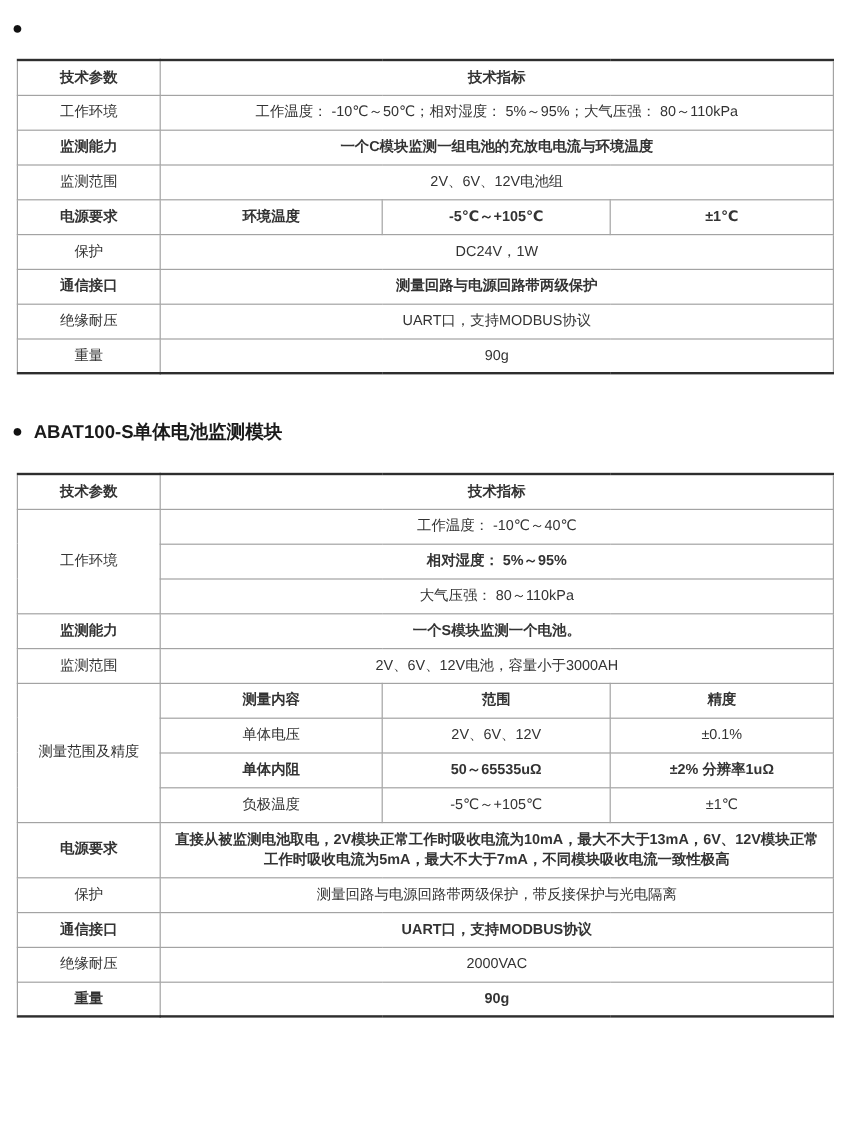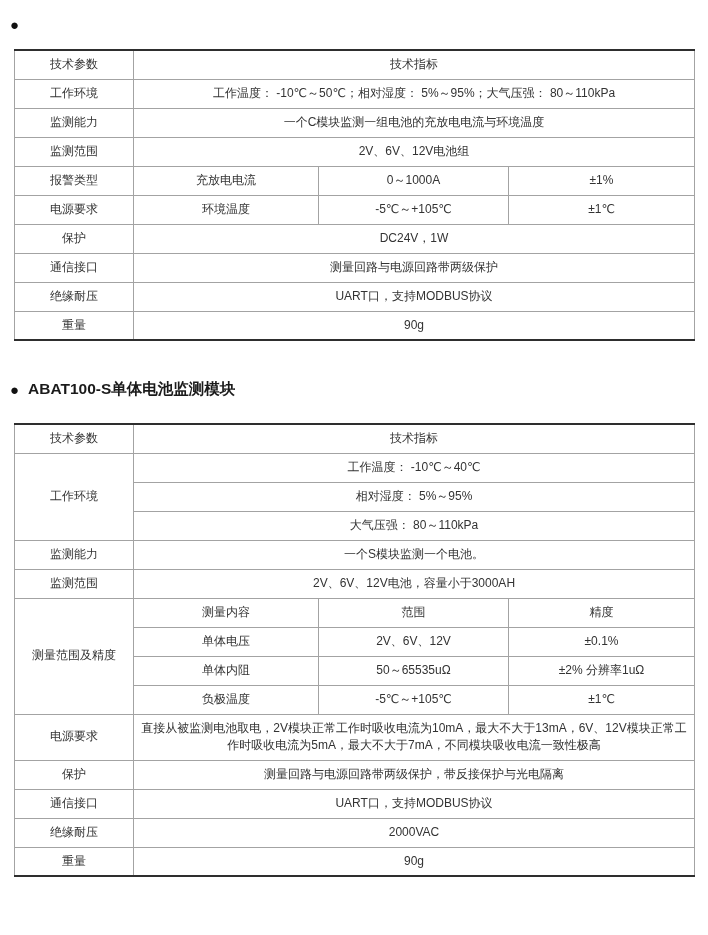--- a/index.html
+++ b/index.html
@@ -26,21 +26,21 @@
     border-top:2px solid #2e2e2e;border-bottom:2px solid #2e2e2e;
   }
   table.spec td{
     border:1px solid #a3a3a3;
     text-align:center;vertical-align:middle;
     padding:2px 6px;background:#ffffff;
     line-height:1.45;
   }
   table.spec tr{height:29px;}
   table.spec tr.tall{height:46px;}
-  td.g{background:#e9e9e9;}
+  td.g{background:#e9e9e9;font-weight:bold;}
   td.lbl{}
   td.left{
     text-align:left;padding:4px 10px 4px 11px;line-height:1.62;
   }
   col.c0{width:119px;}
   col.c1{width:185px;}
   col.c2{width:190px;}
   col.c3{width:186px;}
 </style>
 </head>
@@ -67,26 +67,20 @@
       <td class="lbl">工作环境</td>
       <td colspan="3">工作温度： -10℃～50℃；相对湿度： 5%～95%；大气压强： 80～110kPa</td>
     </tr>
     <tr>
       <td class="lbl g">监测能力</td>
       <td class="g" colspan="3">一个C模块监测一组电池的充放电电流与环境温度</td>
     </tr>
     <tr>
       <td class="lbl">监测范围</td>
       <td colspan="3">2V、6V、12V电池组</td>
-    </tr>
-    <tr>
-      <td class="lbl">报警类型</td>
-      <td>充放电电流</td>
-      <td>0～1000A</td>
-      <td>±1%</td>
     </tr>
     <tr>
       <td class="lbl g">电源要求</td>
       <td class="g">环境温度</td>
       <td class="g">-5℃～+105℃</td>
       <td class="g">±1℃</td>
     </tr>
     <tr>
       <td class="lbl">保护</td>
       <td colspan="3">DC24V，1W</td>

